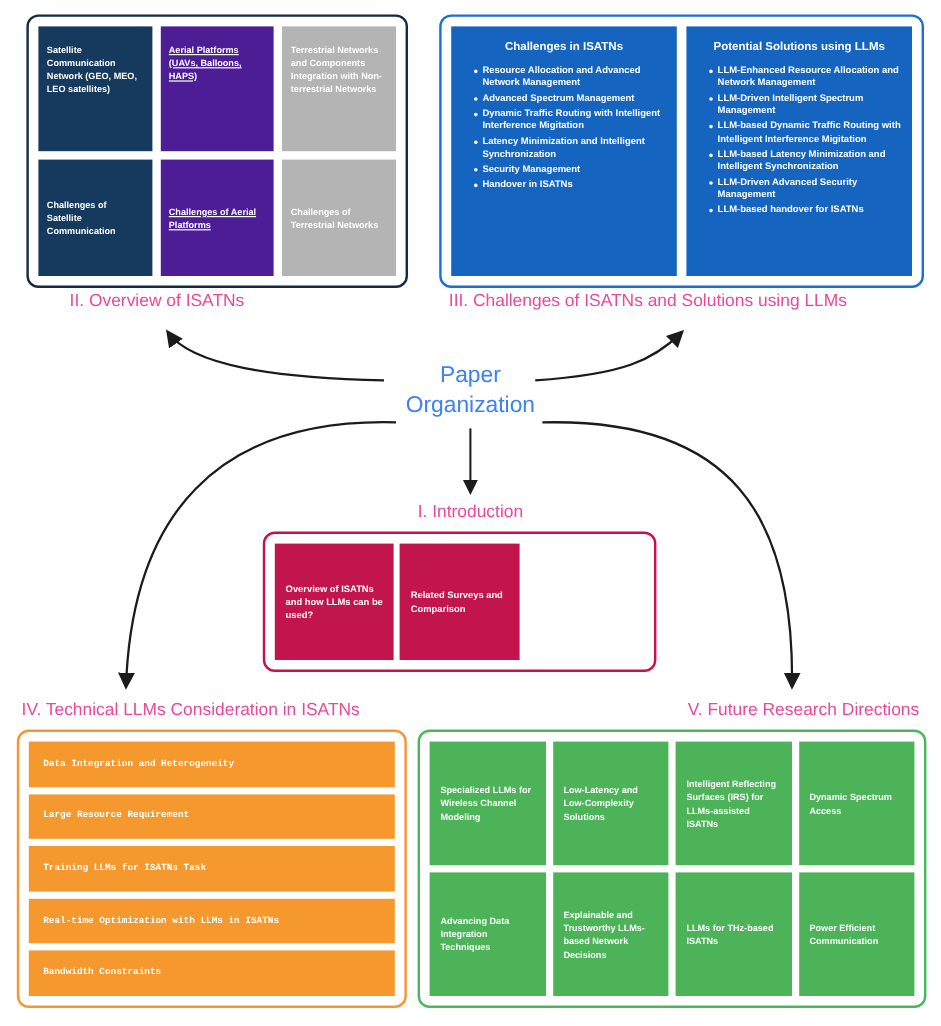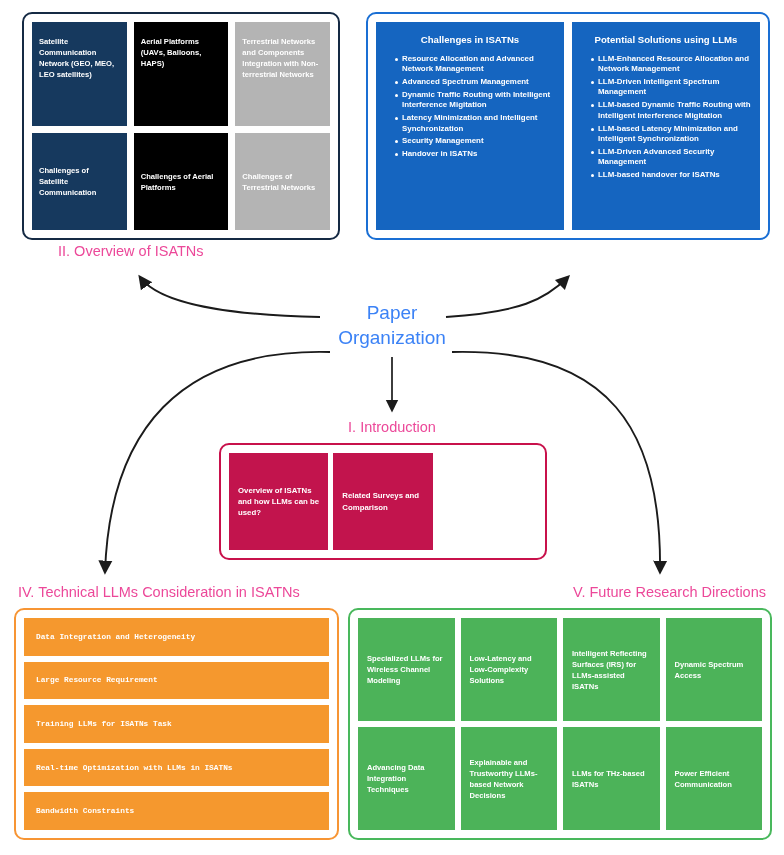--- a/index.html
+++ b/index.html
@@ -61,21 +61,21 @@
     align-items: center;
     padding: 6px 7px;
     font-size: 7.6px;
     font-weight: bold;
     line-height: 1.45;
     color: #ffffff;
     overflow: hidden;
   }
   .cell.top { align-items: flex-start; padding-top: 14px; }
   .c-navy  { background: #16395e; }
-  .c-orchid{ background: #000000; }
+  .c-orchid{ background: #4c1d95; text-decoration: underline; }
   .c-grey  { background: #b4b4b4; }
   #sec2-label { left: 58px; top: 243px; }
 
   
   #sec3 {
     left: 366px; top: 12px;
     width: 404px; height: 228px;
     border: 2.5px solid #1a6fd4;
   }
   #sec3 .row {
@@ -261,20 +261,21 @@
             <li>LLM-Driven Intelligent Spectrum Management</li>
             <li>LLM-based Dynamic Traffic Routing with Intelligent Interference Migitation</li>
             <li>LLM-based Latency Minimization and Intelligent Synchronization</li>
             <li>LLM-Driven Advanced Security Management</li>
             <li>LLM-based handover for ISATNs</li>
           </ul>
         </div>
       </div>
     </div>
   </div>
+  <div class="sec-label" id="sec3-label">III. Challenges of ISATNs and Solutions using LLMs</div>
 
   <div id="paper-org">
     <div>Paper</div>
     <div>Organization</div>
   </div>
 
   <div class="sec-label" id="sec1-label">I. Introduction</div>
   <div class="frame" id="sec1">
     <div class="frame-inner">
       <div class="row3">

